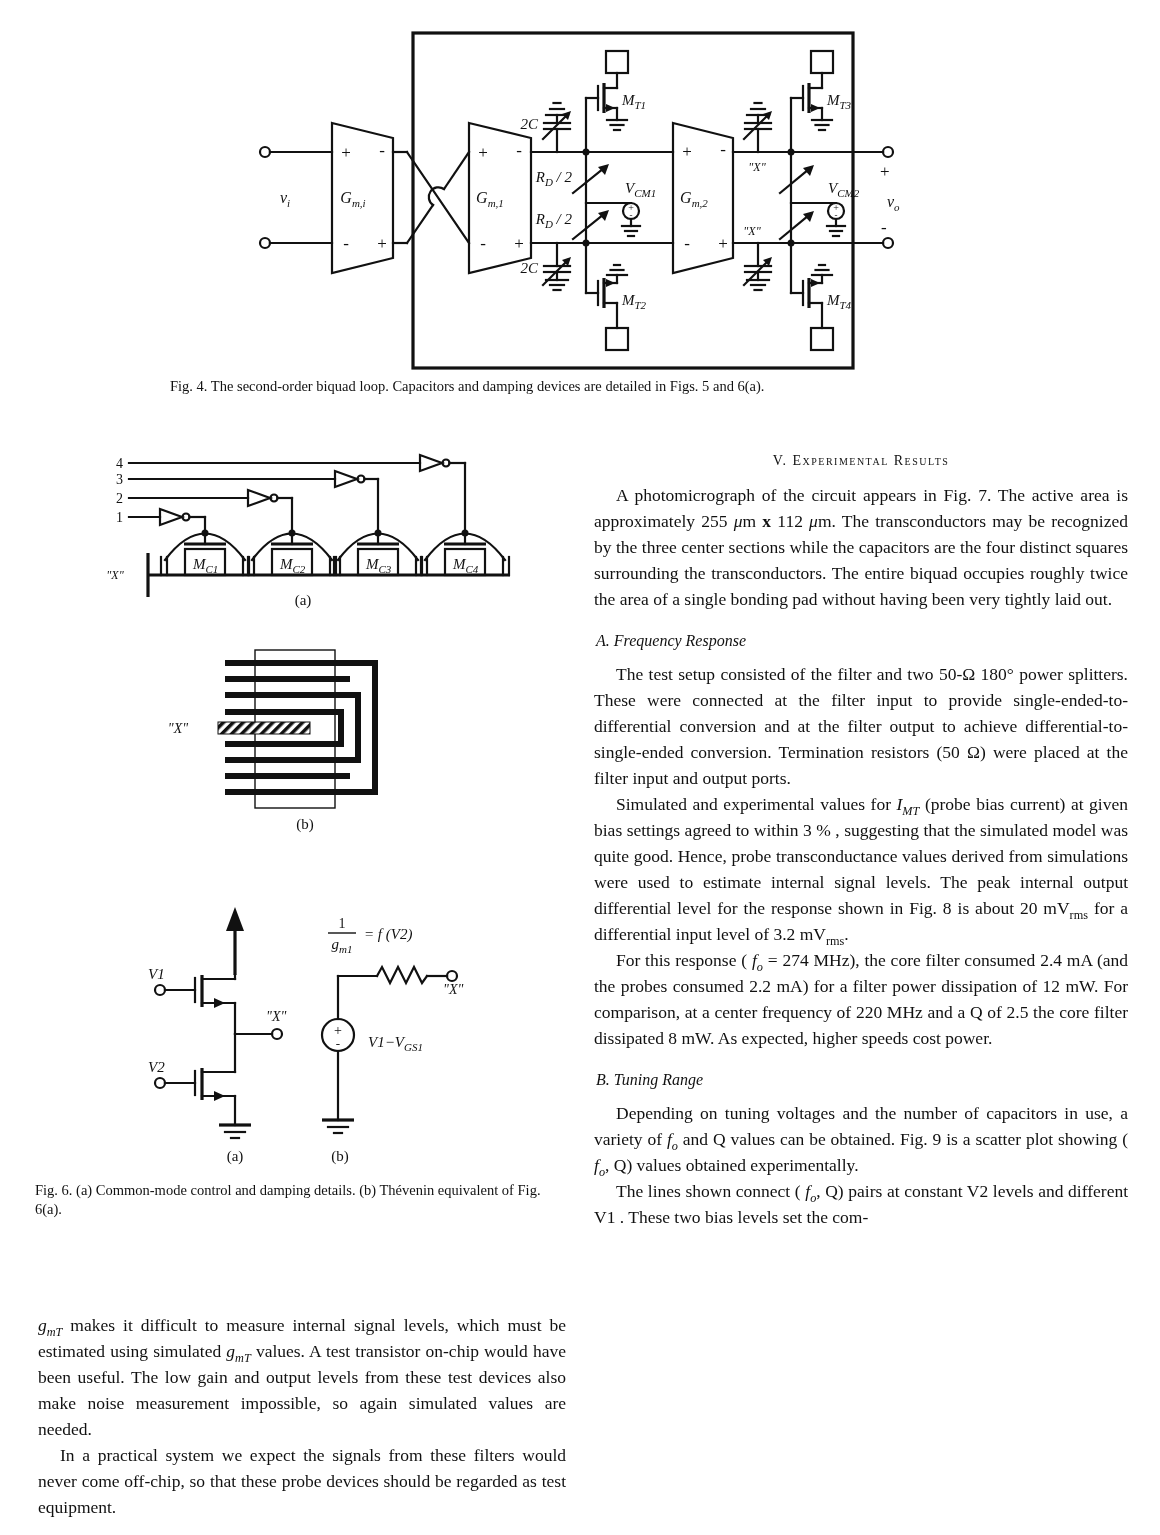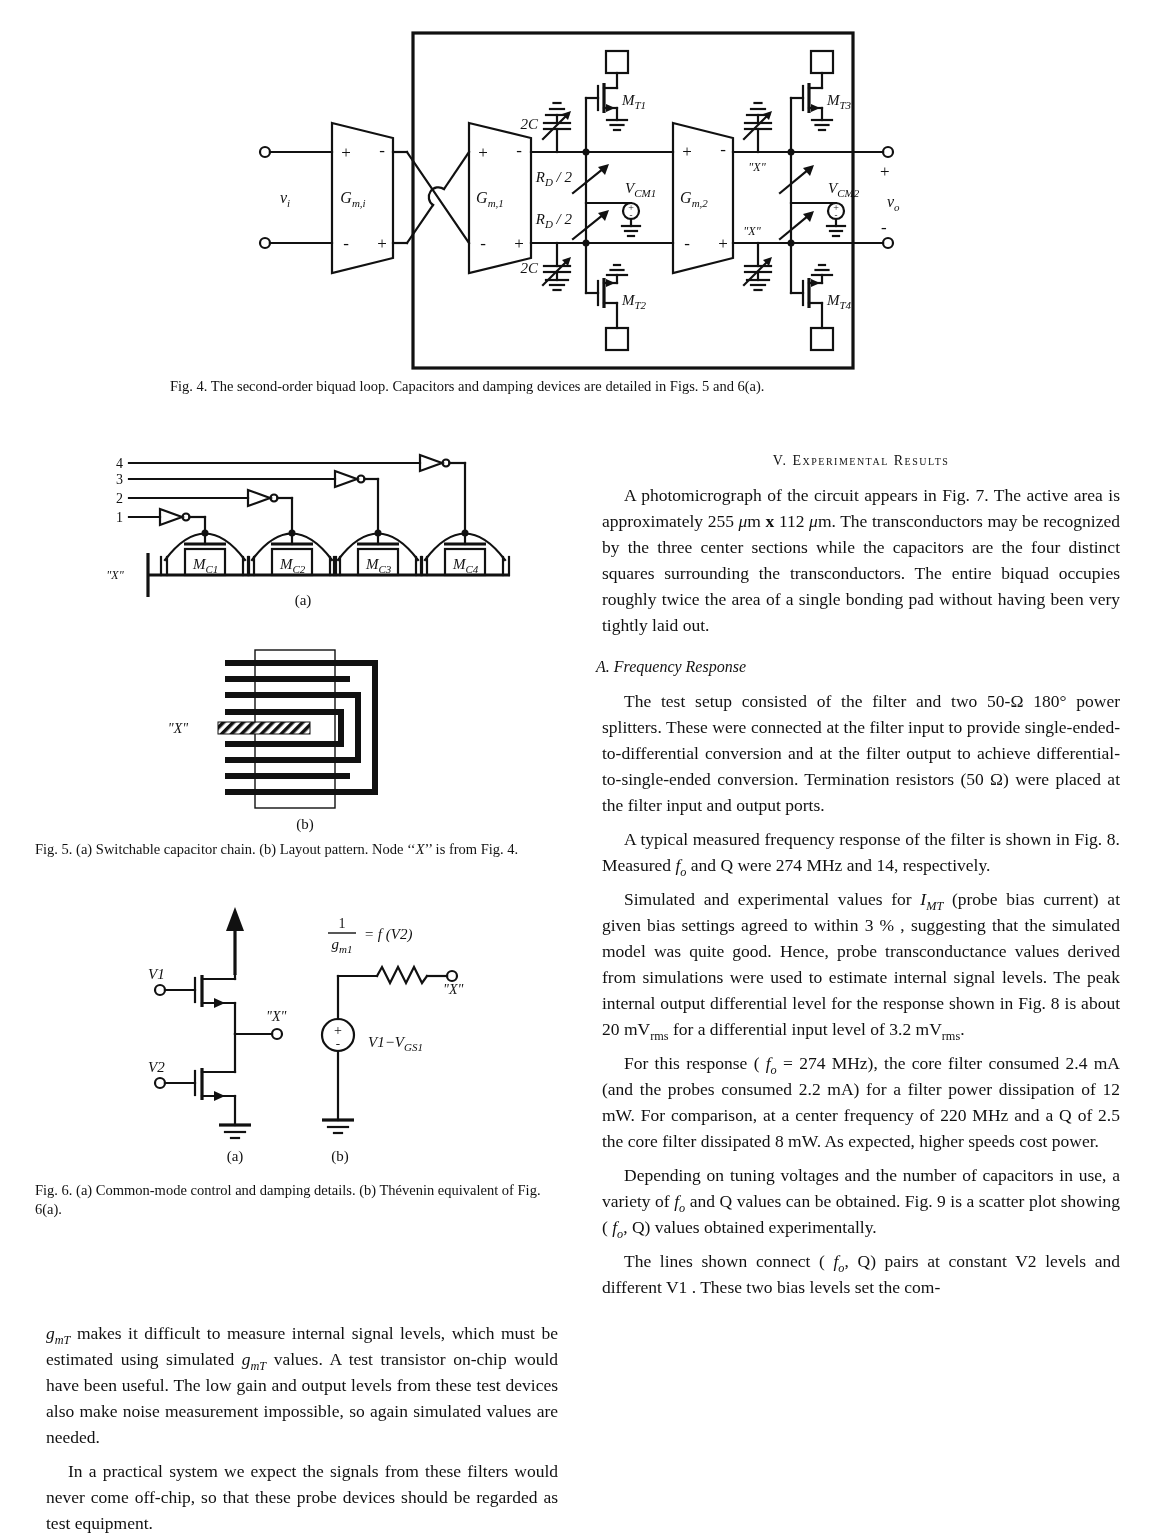--- a/index.html
+++ b/index.html
@@ -1,21 +1,21 @@
 <!DOCTYPE html>
 <html><head>
 <meta charset="utf-8">
 <style>
   html,body{margin:0;padding:0;background:#e8e8e8;}
   #page{position:relative;width:1160px;height:1535px;background:#ffffff;
         font-family:"Liberation Serif",serif;color:#111;overflow:hidden;}
   .abs{position:absolute;}
   .cap{font-size:14.5px;line-height:19px;color:#111;}
   .body-txt{font-size:17.5px;line-height:26px;text-align:justify;}
-  .body-txt p{margin:8px;}
+  .body-txt p{margin:0;}
   .ind{text-indent:22px;}
   .it{font-style:italic;}
   .bd{font-weight:bold;}
   .sb{vertical-align:sub;font-size:0.70em;line-height:0;}
   h2.sec-head{font-variant:small-caps;letter-spacing:1.5px;font-weight:normal;
       font-size:14px;text-align:center;margin:0 0 8px 0;}
   h3.sub-head{font-style:italic;font-weight:normal;font-size:16px;margin:16px 0 7px 2px;}
   svg{display:block;}
   svg .w{stroke:#111;stroke-width:2.2;fill:none;stroke-linecap:square;}
   svg .w3{stroke:#111;stroke-width:3.2;fill:none;}
@@ -380,21 +380,20 @@
         <line class="wb" x1="235" y1="15" x2="235" y2="150"></line>
         <line class="wb" x1="218" y1="47" x2="218" y2="118"></line>
         <line class="wb" x1="201" y1="64" x2="201" y2="102"></line>
       </g>
       <rect x="78" y="77" width="92" height="12" fill="url(#hatch)" stroke="#111" stroke-width="1"></rect>
       <text class="xq" x="38" y="88" text-anchor="middle" style="font-size:14px">"X"</text>
       <text class="tag" x="165" y="184" text-anchor="middle">(b)</text>
     </svg>
   </div>
 
-  <div class="abs cap" style="left:35px;top:840px;width:530px;"><span>Fig. 5.  (a) Switchable capacitor chain. (b) Layout pattern. Node ‘‘</span><span class="it">X</span><span>’’ is from Fig. 4.</span></div>
 
   <div class="abs" style="left:130px;top:895px;">
     <svg width="400" height="280" viewBox="0 0 400 280">
 
       <g>
         <line class="w3" x1="105" y1="80" x2="105" y2="32"></line>
         <polygon class="dot" points="105,12 96,36 114,36"></polygon>
       </g>
       <g>
         <circle class="w" cx="30" cy="95" r="5"></circle>
@@ -463,20 +462,20 @@
   <div class="abs body-txt" style="left:38px;top:1312px;width:528px;">
     <p><span class="it">g</span><span class="it sb">mT</span><span> makes it difficult to measure internal signal levels, which must be estimated using simulated </span><span class="it">g</span><span class="it sb">mT</span><span> values. A test transistor on-chip would have been useful. The low gain and output levels from these test devices also make noise measurement impossible, so again simulated values are needed.</span></p>
     <p class="ind">In a practical system we expect the signals from these filters would never come off-chip, so that these probe devices should be regarded as test equipment.</p>
   </div>
 
   <div class="abs body-txt" style="left:594px;top:448px;width:534px;">
     <h2 class="sec-head">V. Experimental Results</h2>
     <p class="ind"><span>A photomicrograph of the circuit appears in Fig. 7. The active area is approximately 255 </span><span class="it">μ</span><span>m </span><span class="bd">x</span><span> 112 </span><span class="it">μ</span><span>m. The transconductors may be recognized by the three center sections while the capacitors are the four distinct squares surrounding the transconductors. The entire biquad occupies roughly twice the area of a single bonding pad without having been very tightly laid out.</span></p>
     <h3 class="sub-head">A.  Frequency Response</h3>
     <p class="ind">The test setup consisted of the filter and two 50-Ω 180° power splitters. These were connected at the filter input to provide single-ended-to-differential conversion and at the filter output to achieve differential-to-single-ended conversion. Termination resistors (50 Ω) were placed at the filter input and output ports.</p>
-    <p class="ind"><span>A typical measured frequency response of the filter is shown in Fig. 8. Measured </span><span class="it">f</span><span class="it sb">o</span><span> and Q were 274 MHz and 14, respectively.</span></p>
     <p class="ind"><span>Simulated and experimental values for </span><span class="it">I</span><span class="it sb">MT</span><span> (probe bias current) at given bias settings agreed to within 3 % , suggesting that the simulated model was quite good. Hence, probe transconductance values derived from simulations were used to estimate internal signal levels. The peak internal output differential level for the response shown in Fig. 8 is about 20 mV</span><span class="sb">rms</span><span> for a differential input level of 3.2 mV</span><span class="sb">rms</span><span>.</span></p>
     <p class="ind"><span>For this response ( </span><span class="it">f</span><span class="it sb">o</span><span> = 274 MHz), the core filter consumed 2.4 mA (and the probes consumed 2.2 mA) for a filter power dissipation of 12 mW. For comparison, at a center frequency of 220 MHz and a Q of 2.5 the core filter dissipated 8 mW. As expected, higher speeds cost power.</span></p>
+    <h3 class="sub-head">B.  Tuning Range</h3>
     <p class="ind"><span>Depending on tuning voltages and the number of capacitors in use, a variety of </span><span class="it">f</span><span class="it sb">o</span><span> and Q values can be obtained. Fig. 9 is a scatter plot showing ( </span><span class="it">f</span><span class="it sb">o</span><span>, Q) values obtained experimentally.</span></p>
     <p class="ind"><span>The lines shown connect ( </span><span class="it">f</span><span class="it sb">o</span><span>, Q) pairs at constant V2 levels and different V1 . These two bias levels set the com-</span></p>
   </div>
 
 </div>
 
 </body></html>

